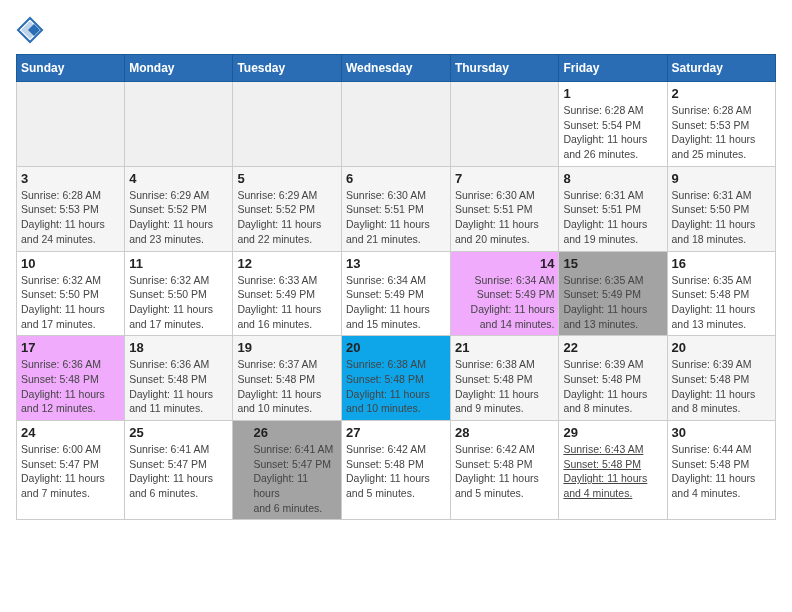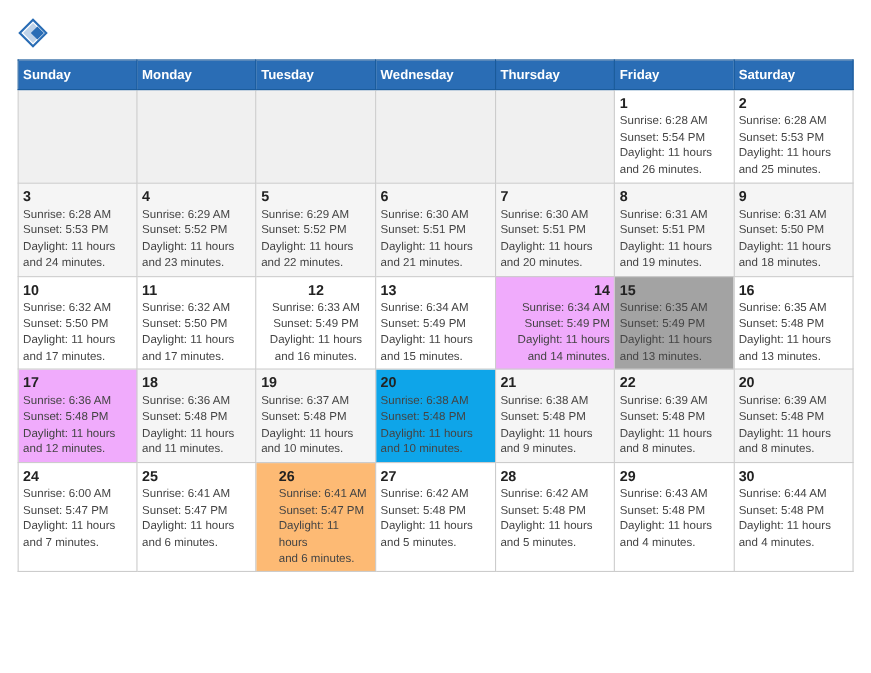--- a/index.html
+++ b/index.html
@@ -205,21 +205,21 @@
 Daylight: 11 hours
 and 17 minutes.</div>
         </td>
         <td style="background: rgb(255, 255, 255);">
           <span class="day-number">11</span>
           <div class="day-info" style="white-space: pre-line;">Sunrise: 6:32 AM
 Sunset: 5:50 PM
 Daylight: 11 hours
 and 17 minutes.</div>
         </td>
-        <td style="background: rgb(255, 255, 255); text-align: center;">
+        <td style="background: rgb(255, 255, 255);">
           <span class="day-number">12</span>
           <div class="day-info" style="white-space: pre-line;">Sunrise: 6:33 AM
 Sunset: 5:49 PM
 Daylight: 11 hours
 and 16 minutes.</div>
         </td>
         <td style="background: rgb(255, 255, 255);">
           <span class="day-number">13</span>
           <div class="day-info" style="white-space: pre-line;">Sunrise: 6:34 AM
 Sunset: 5:49 PM
@@ -307,21 +307,21 @@
 Daylight: 11 hours
 and 7 minutes.</div>
         </td>
         <td style="background: rgb(255, 255, 255);">
           <span class="day-number">25</span>
           <div class="day-info" style="white-space: pre-line;">Sunrise: 6:41 AM
 Sunset: 5:47 PM
 Daylight: 11 hours
 and 6 minutes.</div>
         </td>
-        <td style="background: #fdba74; padding-left: 20px;">
+        <td style="background: #a3a3a3; padding-left: 20px;">
           <span class="day-number">26</span>
           <div class="day-info" style="white-space: pre-line;">Sunrise: 6:41 AM
 Sunset: 5:47 PM
 Daylight: 11 hours
 and 6 minutes.</div>
         </td>
         <td style="background: rgb(255, 255, 255);">
           <span class="day-number">27</span>
           <div class="day-info" style="white-space: pre-line;">Sunrise: 6:42 AM
 Sunset: 5:48 PM
@@ -330,21 +330,21 @@
         </td>
         <td style="background: rgb(255, 255, 255);">
           <span class="day-number">28</span>
           <div class="day-info" style="white-space: pre-line;">Sunrise: 6:42 AM
 Sunset: 5:48 PM
 Daylight: 11 hours
 and 5 minutes.</div>
         </td>
         <td style="background: rgb(255, 255, 255);">
           <span class="day-number">29</span>
-          <div class="day-info" style="white-space: pre-line;">Sunrise: 6:43 AM
+          <div class="day-info" style="white-space: pre-line; text-decoration: underline;">Sunrise: 6:43 AM
 Sunset: 5:48 PM
 Daylight: 11 hours
 and 4 minutes.</div>
         </td>
         <td style="background: rgb(255, 255, 255);">
           <span class="day-number">30</span>
           <div class="day-info" style="white-space: pre-line;">Sunrise: 6:44 AM
 Sunset: 5:48 PM
 Daylight: 11 hours
 and 4 minutes.</div>

